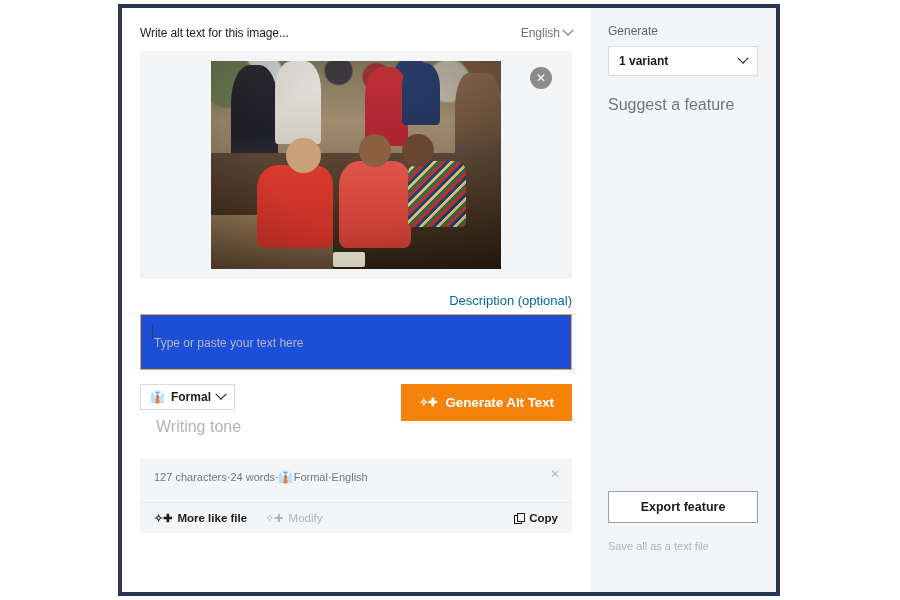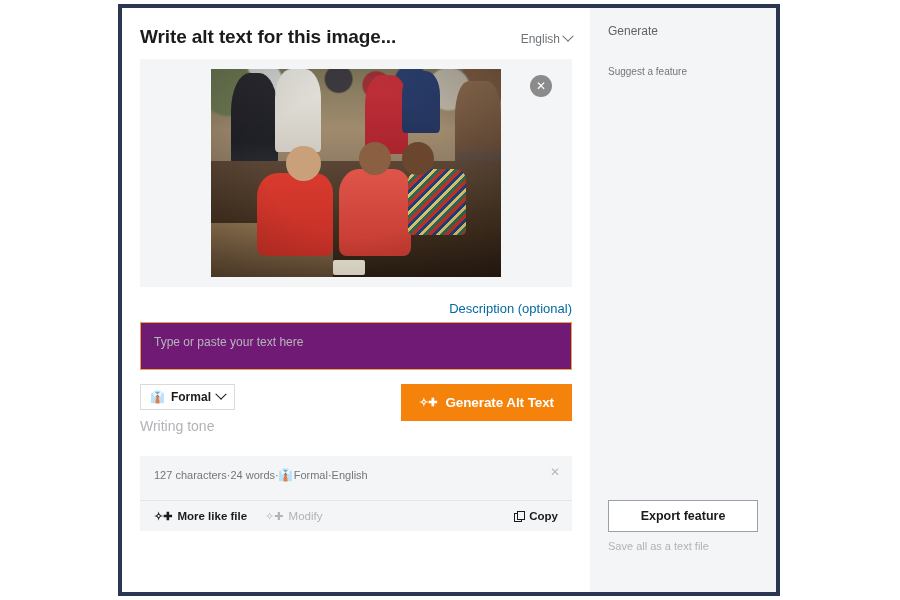--- a/index.html
+++ b/index.html
@@ -33,22 +33,22 @@
     position: relative;
   }
 
   .head-row {
     display: flex;
     align-items: baseline;
     justify-content: space-between;
     margin-bottom: 11px;
   }
   .page-title {
-    font-size: 19px;
-    font-weight: bold;
+    font-size: 12px;
+    font-weight: normal;
     color: #1b1b1b;
     letter-spacing: -0.1px;
   }
   .lang-select {
     font-size: 12px;
     color: #6f7377;
     display: flex;
     align-items: center;
     gap: 4px;
     cursor: pointer;
@@ -184,25 +184,25 @@
   }
 
   
   .desc-label {
     margin: 14px 0 6px 0;
     font-size: 13px;
     color: #0369a1;
     text-align: right;
   }
   .desc-box {
-    height: 48px;
+    height: 56px;
     border: 1.5px solid #f0a33c;
-    background: #701a75;
+    background: #1d4ed8;
     box-sizing: border-box;
-    padding: 9px 10px;
+    padding: 18px 10px;
     position: relative;
   }
   .caret {
     position: absolute;
     left: 11px;
     top: 10px;
     width: 1px;
     height: 13px;
     background: #3a3a3a;
   }
@@ -228,23 +228,24 @@
     font-weight: bold;
     color: #1b1b1b;
     display: flex;
     align-items: center;
     gap: 6px;
     cursor: pointer;
     width: max-content;
   }
   .tie { font-size: 12px; }
   .tone-caption {
-    font-size: 14px;
+    font-size: 16px;
     color: #b0b3b7;
     margin-top: 8px;
+    margin-left: 16px;
   }
   .gen-btn {
     background: #f5820b;
     color: #ffffff;
     border: none;
     font-size: 13.5px;
     font-weight: bold;
     padding: 11px 18px;
     display: flex;
     align-items: center;
@@ -336,37 +337,37 @@
     font-size: 12px;
     font-weight: bold;
     color: #1b1b1b;
     display: flex;
     align-items: center;
     justify-content: space-between;
     cursor: pointer;
   }
   .suggest {
     margin-top: 20px;
-    font-size: 10px;
+    font-size: 16px;
     color: #72767b;
     cursor: pointer;
   }
   .export-wrap { margin-top: auto; margin-bottom: 24px; }
   .export-btn {
     border: 1px solid #9aa0a6;
     background: #ffffff;
     text-align: center;
     padding: 8px 0;
     font-size: 12.5px;
     font-weight: bold;
     color: #1b1b1b;
     cursor: pointer;
   }
   .export-cap {
-    margin-top: 8px;
+    margin-top: 17px;
     font-size: 11px;
     color: #b0b3b7;
   }
 </style>
 </head>
 <body>
 
 <div id="app">
 
   <div class="left-col">
@@ -446,20 +447,24 @@
         <div class="act copy">
           <span class="copy-ic"></span>
           <span>Copy</span>
         </div>
       </div>
     </div>
   </div>
 
   <div class="right-col">
     <div class="side-label">Generate</div>
+    <div class="variant-select">
+      <span>1 variant</span>
+      <span class="chev"></span>
+    </div>
     <div class="suggest">Suggest a feature</div>
 
     <div class="export-wrap">
       <div class="export-btn">Export feature</div>
       <div class="export-cap">Save all as a text file</div>
     </div>
   </div>
 
 </div>
 

